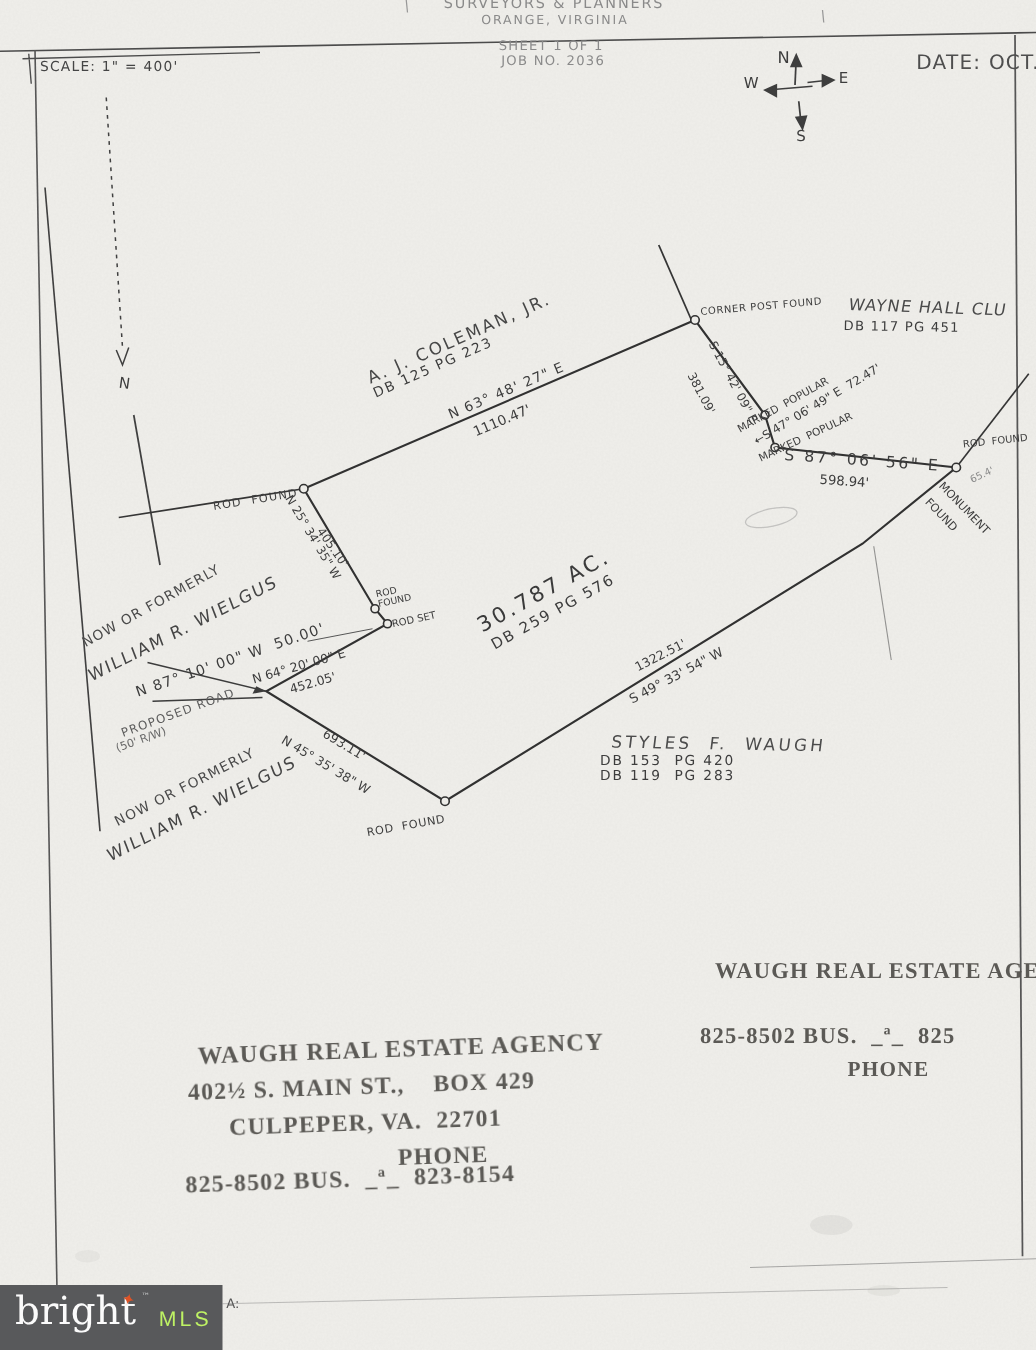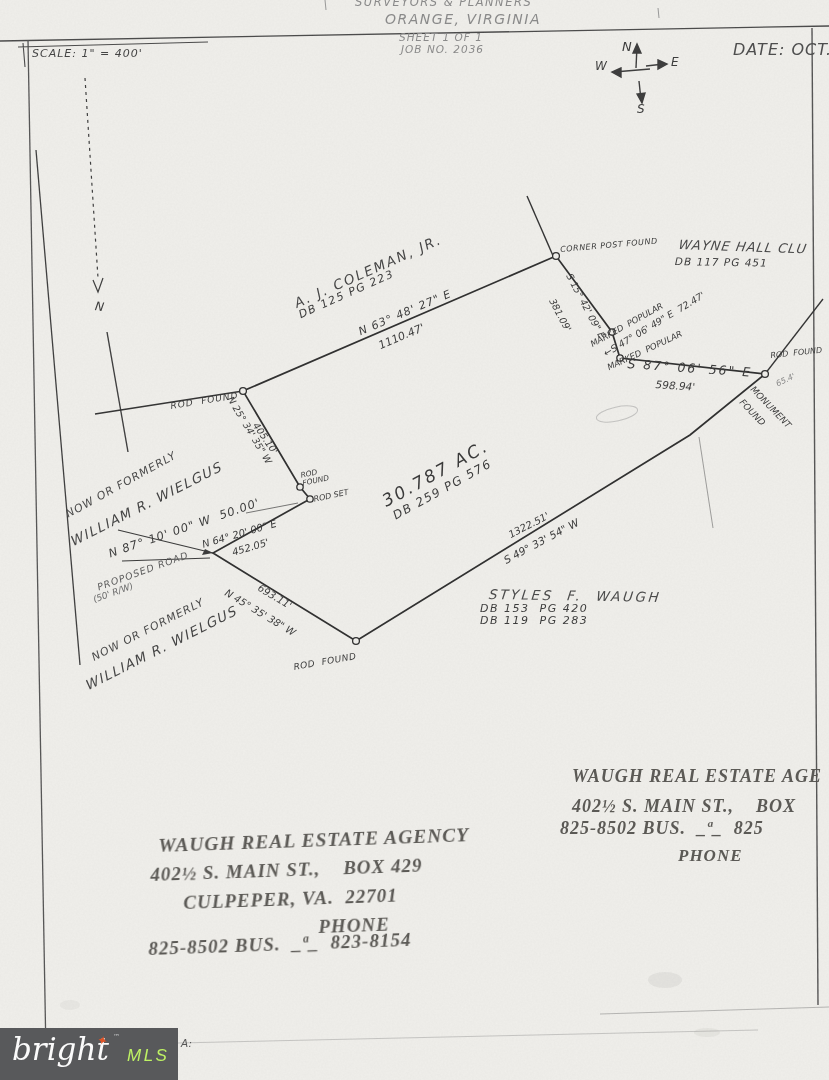--- a/index.html
+++ b/index.html
@@ -1,17 +1,17 @@
 <!DOCTYPE html>
 <html><head>
 <meta charset="utf-8">
 <style>
   html,body{margin:0;padding:0;background:#d8d8d6;}
   .page{position:relative;width:829px;height:1080px;margin:0 auto;background:#f0efeb;overflow:hidden;
-        font-family:"DejaVu Sans",sans-serif;font-style:italic;}
+        font-family:"DejaVu Sans",sans-serif;}
   .layer{position:absolute;left:0;top:0;pointer-events:none;}
   .lbl{position:absolute;white-space:pre;color:#3d3d3d;transform-origin:0 0;line-height:1.08;
        font-family:"DejaVu Sans",sans-serif;}
   .faded{color:#8a8a8a;}
   .hand-big{letter-spacing:2px;}
   .stampline{position:absolute;white-space:pre;font-family:"Liberation Serif",serif;font-weight:bold;
              color:#514f4b;transform-origin:0 0;letter-spacing:1px;filter:blur(.35px);opacity:.93;}
   .brightbox{position:absolute;left:0;top:1028px;width:178px;height:52px;background:#58595b;}
   .bright-word{position:absolute;left:12px;top:1031px;font-family:"DejaVu Serif",serif;
                font-size:31px;color:#fbfbfb;letter-spacing:0;}
@@ -79,21 +79,21 @@
     <ellipse cx="617" cy="414" rx="21" ry="7" transform="rotate(-12 617 414)" stroke="#999" stroke-width="1" fill="none" opacity=".5"></ellipse>
 
     <filter id="grain">
         <feTurbulence type="fractalNoise" baseFrequency="0.55" numOctaves="2" stitchTiles="stitch"></feTurbulence>
       <feColorMatrix type="matrix" values="0 0 0 0 0.25  0 0 0 0 0.25  0 0 0 0 0.24  0 0 0 0.8 0"></feColorMatrix>
       </filter>
     <rect width="829" height="1080" filter="url(#grain)" opacity="0.07"></rect>
   </svg>
 
   <div class="lbl faded" style="left:355px;top:-4px;font-size:11.5px;letter-spacing:1.5px">SURVEYORS &amp; PLANNERS</div>
-  <div class="lbl faded" style="left:385px;top:12px;font-size:14px;letter-spacing:1.5px">ORANGE, VIRGINIA</div>
+  <div class="lbl faded" style="left:385px;top:12px;font-size:10px;letter-spacing:1.5px">ORANGE, VIRGINIA</div>
   <div class="lbl faded" style="left:399px;top:32px;font-size:10.5px;letter-spacing:1px">SHEET 1 OF 1</div>
   <div class="lbl faded" style="left:401px;top:44px;font-size:10.5px;letter-spacing:1px">JOB NO. 2036</div>
   <div class="lbl" style="left:733px;top:41px;font-size:16px;letter-spacing:1px;color:#4e4e4e">DATE: OCT.</div>
   <div class="lbl" style="left:32px;top:48px;font-size:11px;letter-spacing:1px;color:#454545">SCALE: 1" = 400'</div>
 
   <div class="lbl" style="left:622px;top:40px;font-size:13px">N</div>
   <div class="lbl" style="left:595px;top:60px;font-size:12px">W</div>
   <div class="lbl" style="left:671px;top:56px;font-size:12px">E</div>
   <div class="lbl" style="left:637px;top:103px;font-size:12px">S</div>
   <div class="lbl" style="left:96px;top:300px;font-size:12px;transform:rotate(8deg)">N</div>
@@ -153,21 +153,20 @@
   <div class="lbl" style="left:770px;top:352px;font-size:8px;transform:rotate(-6deg)">ROD  FOUND</div>
   <div class="lbl" style="left:589px;top:341px;font-size:8.5px;transform:rotate(-29deg)">MARKED  POPULAR</div>
   <div class="lbl" style="left:606px;top:364px;font-size:8.5px;transform:rotate(-25deg)">MARKED  POPULAR</div>
   <div class="lbl" style="left:755px;top:385px;font-size:9px;transform:rotate(46deg)">MONUMENT</div>
   <div class="lbl" style="left:744px;top:398px;font-size:9px;transform:rotate(46deg)">FOUND</div>
 
   <div class="lbl" style="left:96px;top:583px;font-size:9.5px;letter-spacing:1px;transform:rotate(-20deg);color:#5c5c5c">PROPOSED ROAD</div>
   <div class="lbl" style="left:92px;top:596px;font-size:9px;transform:rotate(-20deg);color:#6a6a6a">(50' R/W)</div>
 
   <div class="stampline" style="left:572px;top:766px;font-size:18px">WAUGH REAL ESTATE AGE</div>
-  <div class="stampline" style="left:572px;top:796px;font-size:18px">402½ S. MAIN ST.,    BOX</div>
   <div class="stampline" style="left:678px;top:846px;font-size:17px">PHONE</div>
   <div class="stampline" style="left:560px;top:818px;font-size:18px">825-8502 BUS.  _ª_  825</div>
 
   <div class="stampline" style="left:158px;top:835px;font-size:19.5px;transform:rotate(-2deg)">WAUGH REAL ESTATE AGENCY</div>
   <div class="stampline" style="left:150px;top:864px;font-size:19px;transform:rotate(-2deg)">402½ S. MAIN ST.,    BOX 429</div>
   <div class="stampline" style="left:183px;top:892px;font-size:19px;transform:rotate(-2deg)">CULPEPER, VA.  22701</div>
   <div class="stampline" style="left:318px;top:916px;font-size:19px;transform:rotate(-2deg)">PHONE</div>
   <div class="stampline" style="left:148px;top:938px;font-size:19px;transform:rotate(-2deg)">825-8502 BUS.  _ª_  823-8154</div>
 
   <div class="blob" style="left:648px;top:972px;width:34px;height:16px;opacity:.12"></div>

